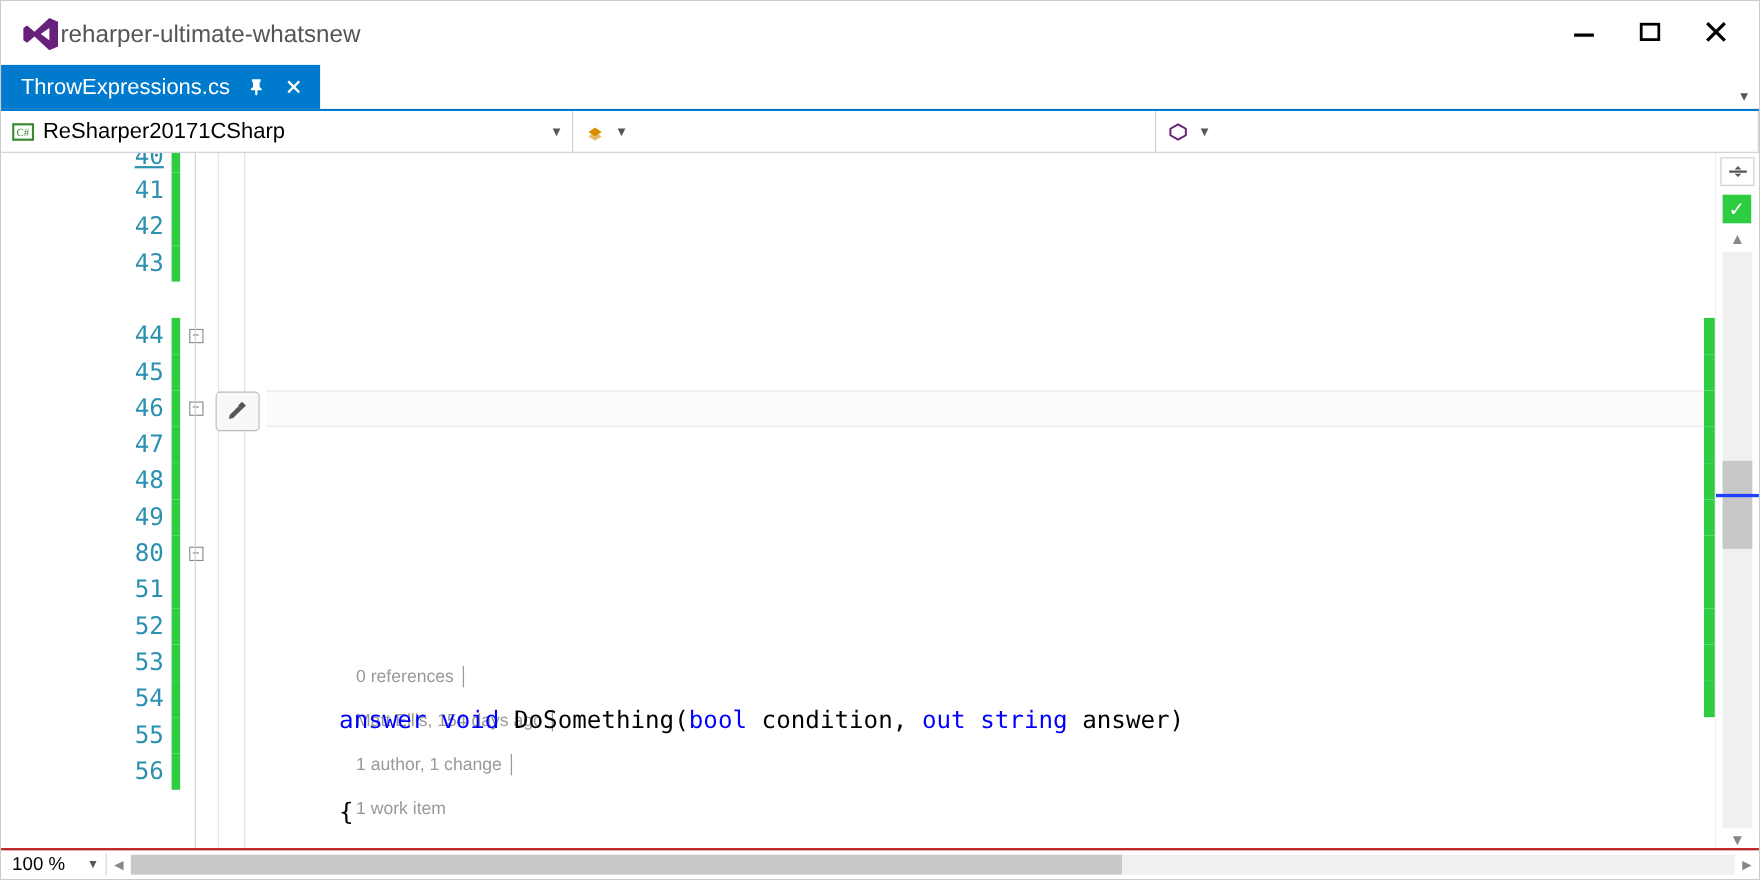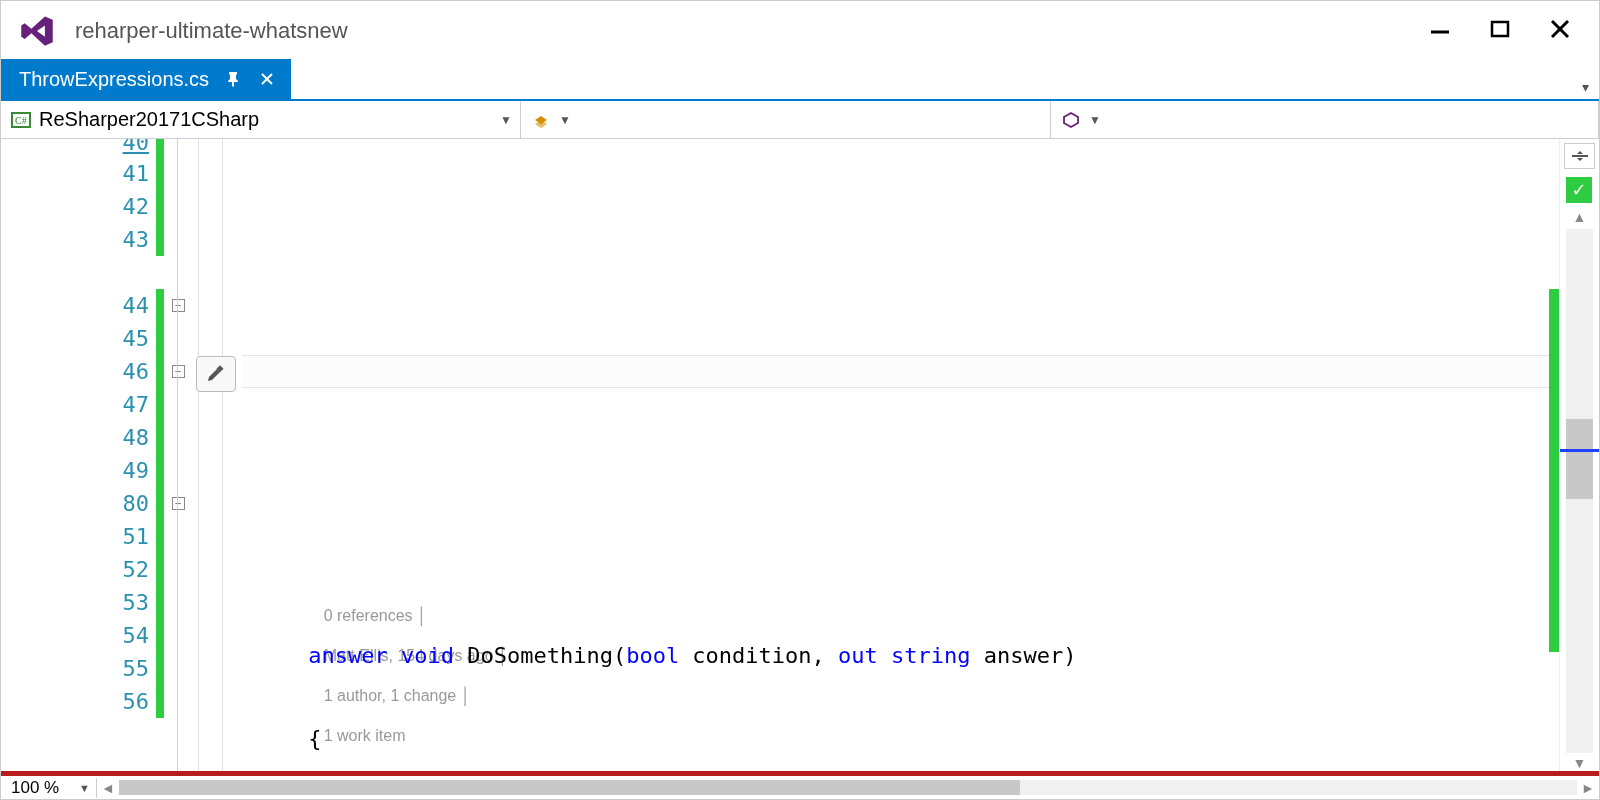--- a/index.html
+++ b/index.html
@@ -15,21 +15,20 @@
     flex-direction: column;
     border: 1px solid #ccc;
   }
 
   
   .titlebar {
     height: 60px;
     display: flex;
     align-items: center;
     padding-left: 18px;
-    gap: 20px;
     background: #fff;
   }
   .vs-logo svg { width: 36px; height: 36px; }
   .title-text { font-size: 22px; color: #555; }
   .titlebar .spacer { flex: 1; }
   .winbtns { display: flex; gap: 38px; align-items: center; padding-right: 28px; }
   .winbtn { font-size: 22px; line-height: 1; color: #000; cursor: default; }
   .winbtn svg { width: 22px; height: 22px; stroke:#000; }
 
   
@@ -192,21 +191,21 @@
   }
   .rightchange .rc { height:33px; }
   .rightchange .rc.first { height:18px;}
   .rc.green { background:#2ecc40; }
 
   
   .bottombar {
     height: 28px;
     display:flex;
     align-items:center;
-    border-top:5px solid #b91c1c;
+    border-top:2px solid #b91c1c;
     background:#fff;
   }
   .zoom {
     width: 96px;
     border-right:1px solid #cccedb;
     display:flex; align-items:center; justify-content:space-between;
     padding: 0 6px 0 10px;
     font-size:17px;
   }
   .hscroll { flex:1; position:relative; height:100%; }

